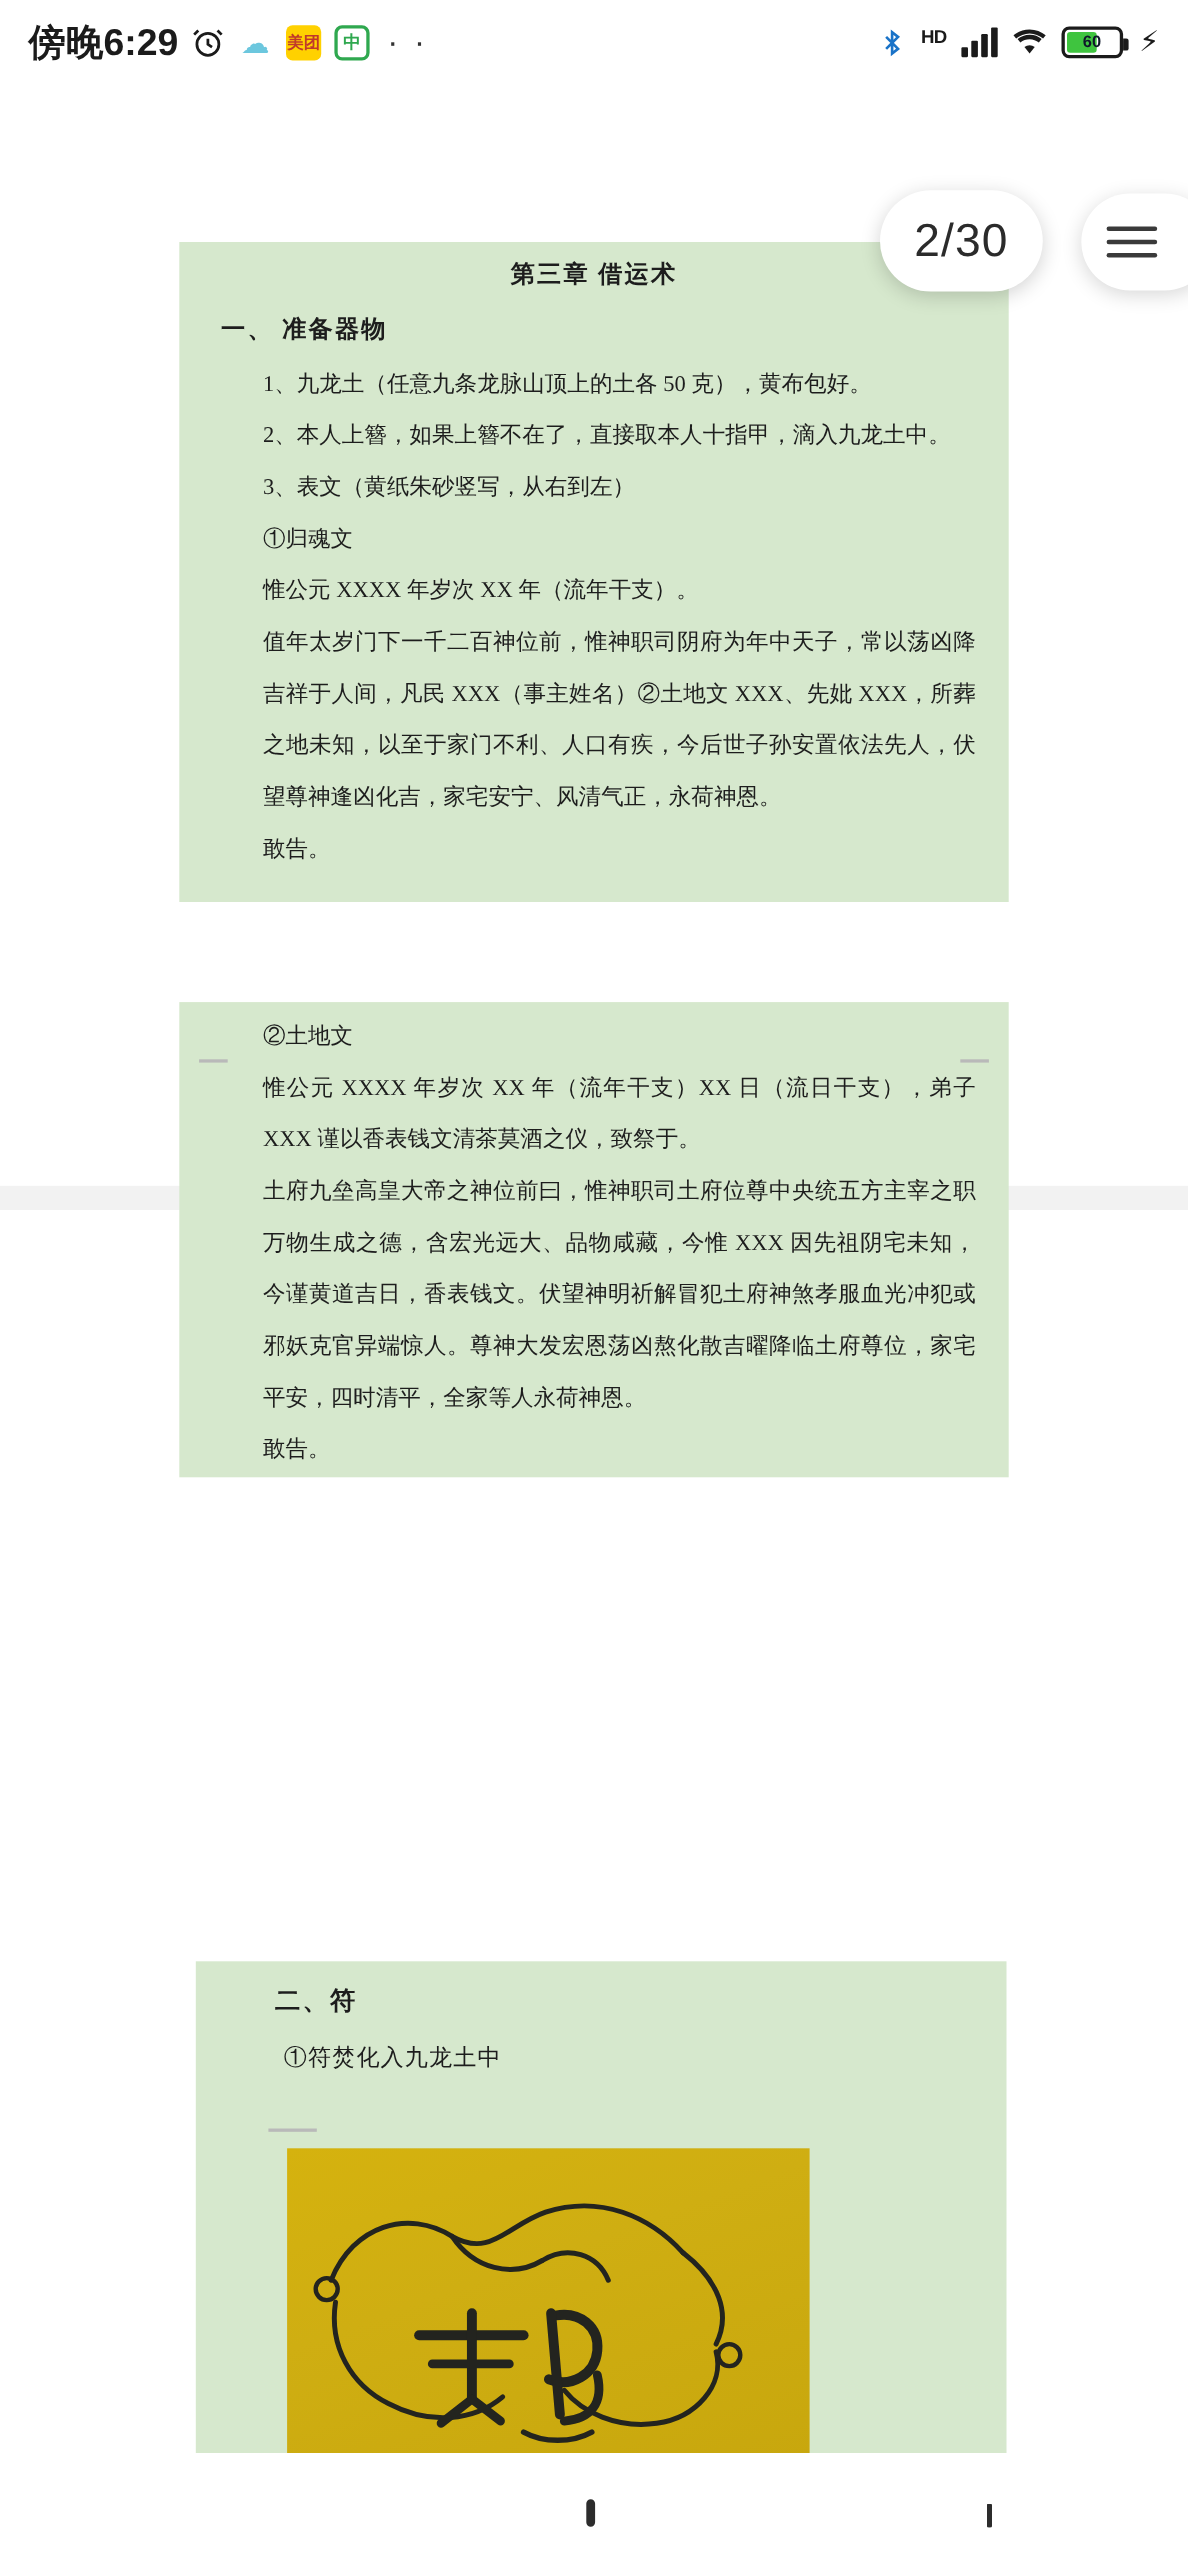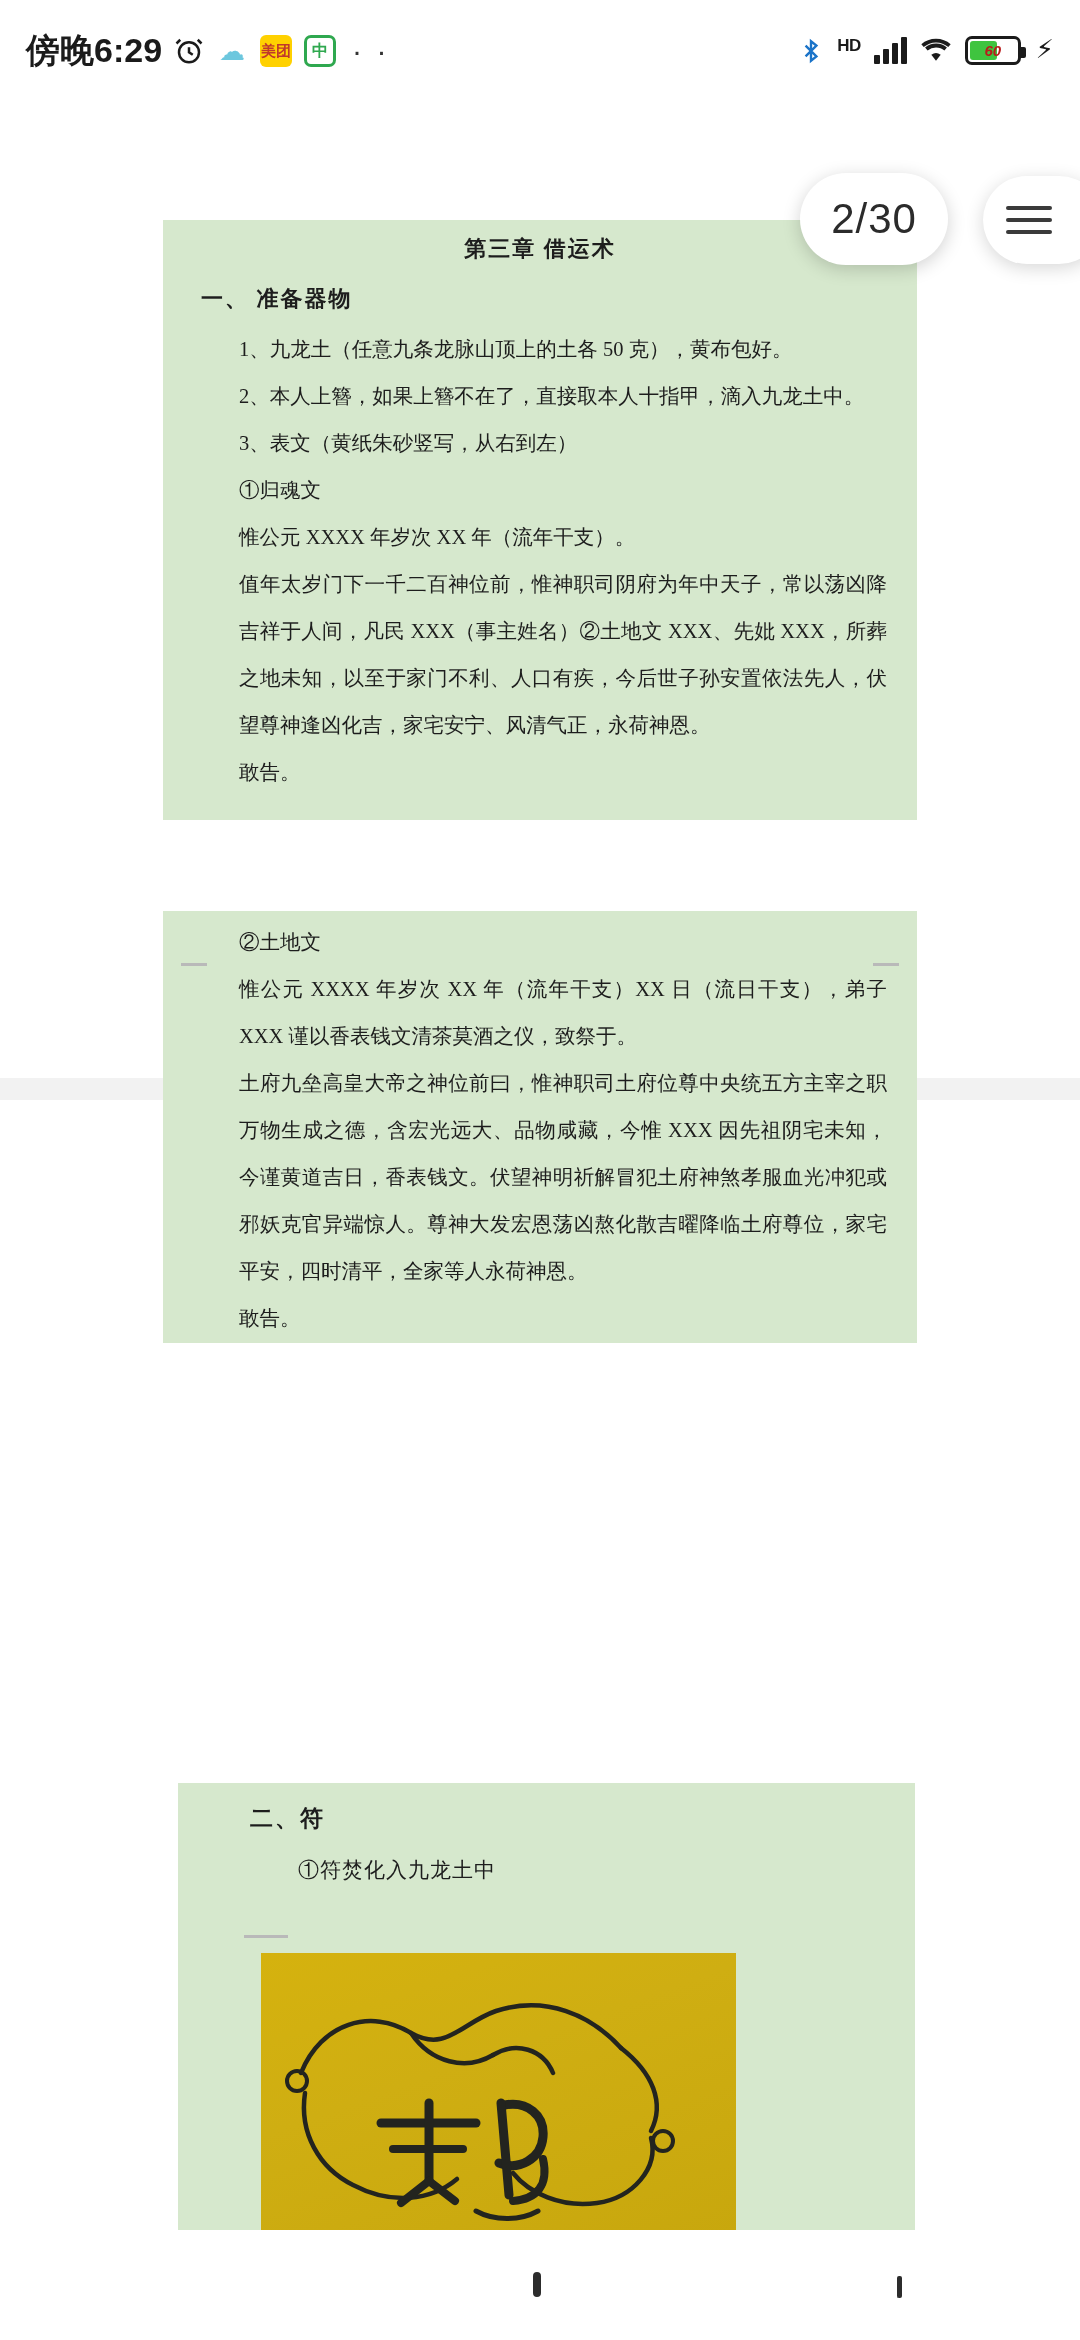--- a/index.html
+++ b/index.html
@@ -20,21 +20,20 @@
   
   .statusbar {
     position: absolute;
     top: 0; left: 0;
     width: 1080px;
     height: 78px;
     background: #ffffff;
     display: flex;
     align-items: center;
     padding: 0 26px;
-    margin-top: 12px;
   }
   .sb-left {
     display: flex;
     align-items: center;
     gap: 12px;
     flex: 1;
   }
   .sb-clock {
     font-size: 34px;
     font-weight: 700;
@@ -89,22 +88,22 @@
     border-radius: 0 2px 2px 0;
   }
   .battery .fill {
     background: #3fc43f;
     height: 100%;
     border-radius: 3px;
     width: 60%;
     display: flex; align-items: center; justify-content: center;
   }
   .battery .pct {
-    font-size: 15px; font-weight: 700; color: #b91c1c;
-    position: absolute; left: 0; right: 0; text-align: center; font-style: italic;
+    font-size: 15px; font-weight: 700; color: #0f172a;
+    position: absolute; left: 0; right: 0; text-align: center;
   }
   .bolt { font-size: 26px; color: #1b1b1b; line-height: 1; margin-left: 2px; }
 
   
   .reader {
     position: absolute;
     top: 78px; left: 0;
     width: 1080px;
     height: 2180px;
     background: #ffffff;
@@ -184,21 +183,21 @@
   }
   #img3 .sec {
     font-weight: 700;
     font-size: 23px;
     padding-left: 72px;
     margin-top: 20px;
     letter-spacing: 2px;
   }
   #img3 .sub {
     font-size: 21px;
-    padding-left: 120px;
+    padding-left: 80px;
     margin-top: 22px;
     letter-spacing: 1px;
   }
   .talisman {
     position: absolute;
     left: 83px;
     top: 170px;
     width: 475px;
     height: 285px;
     background: linear-gradient(160deg,#d5b20e 0%,#cfae12 40%,#c8a70d 100%);

